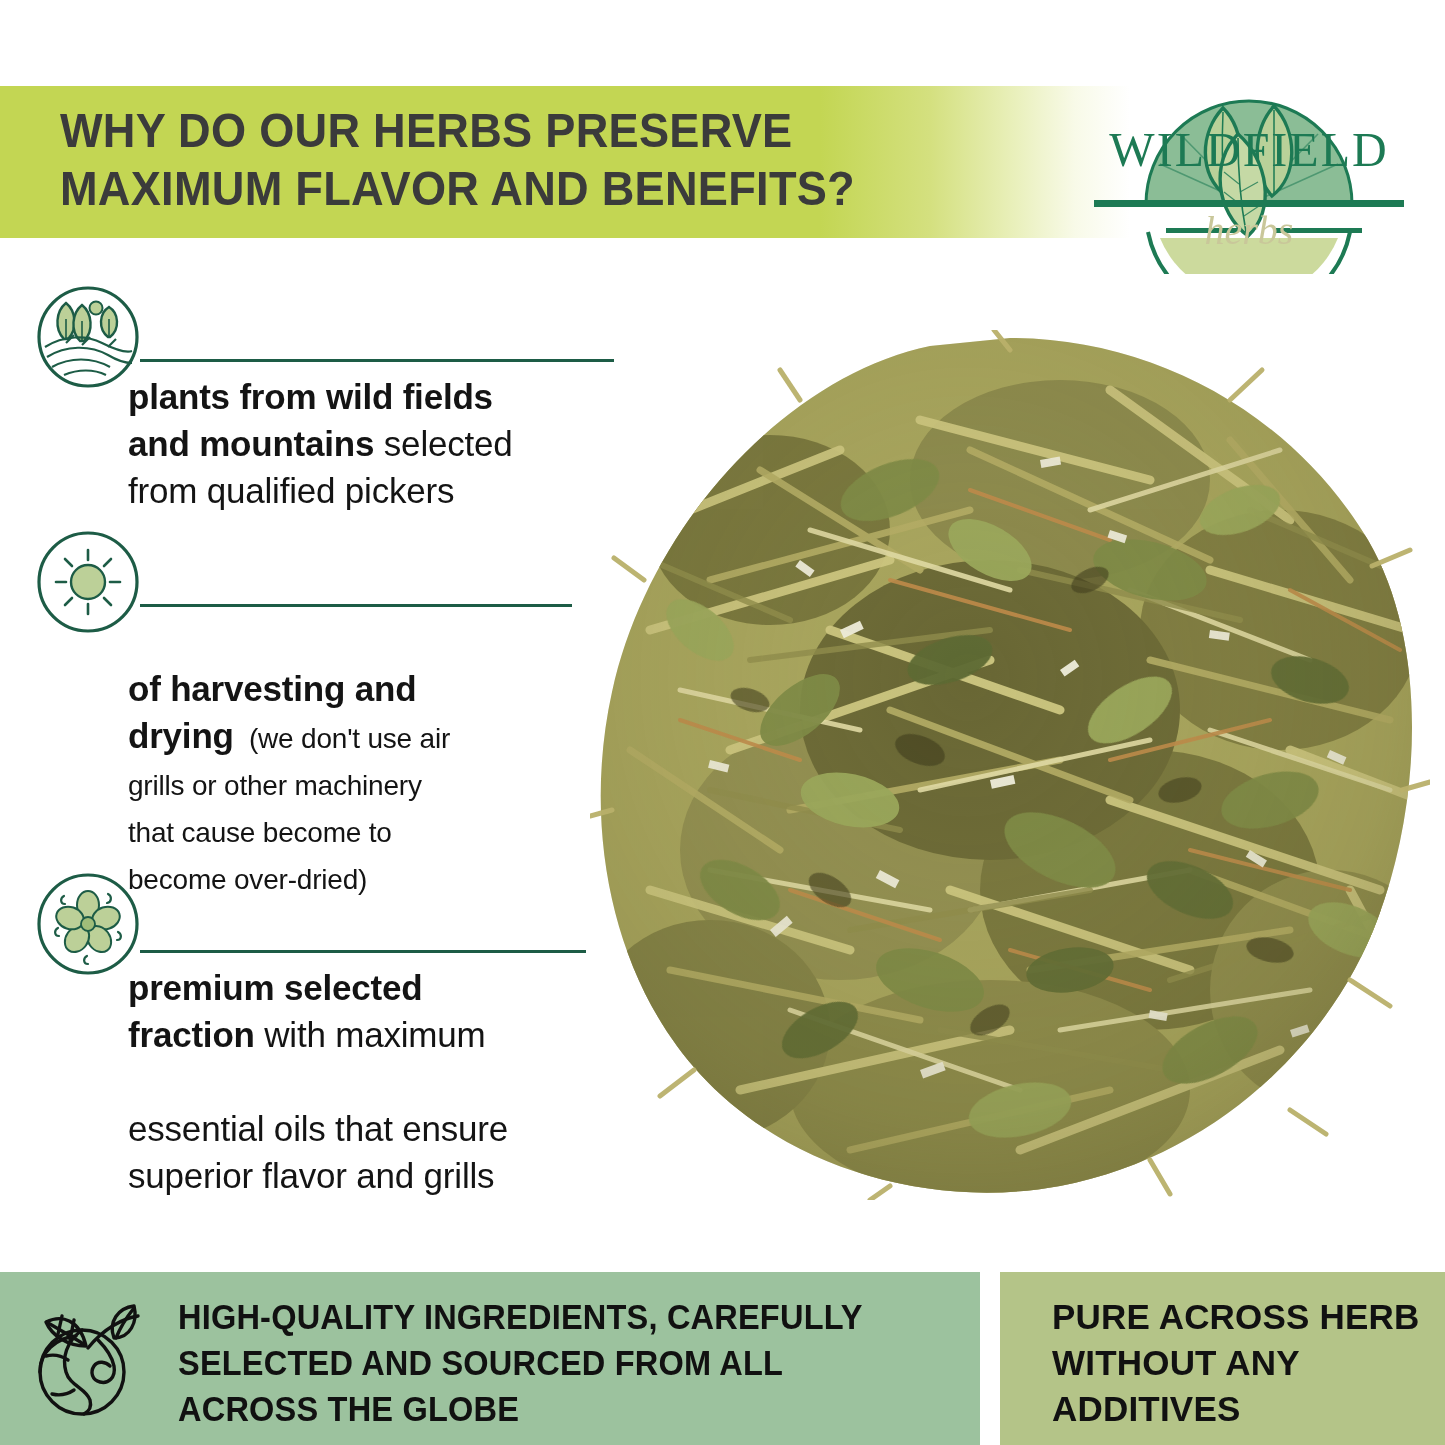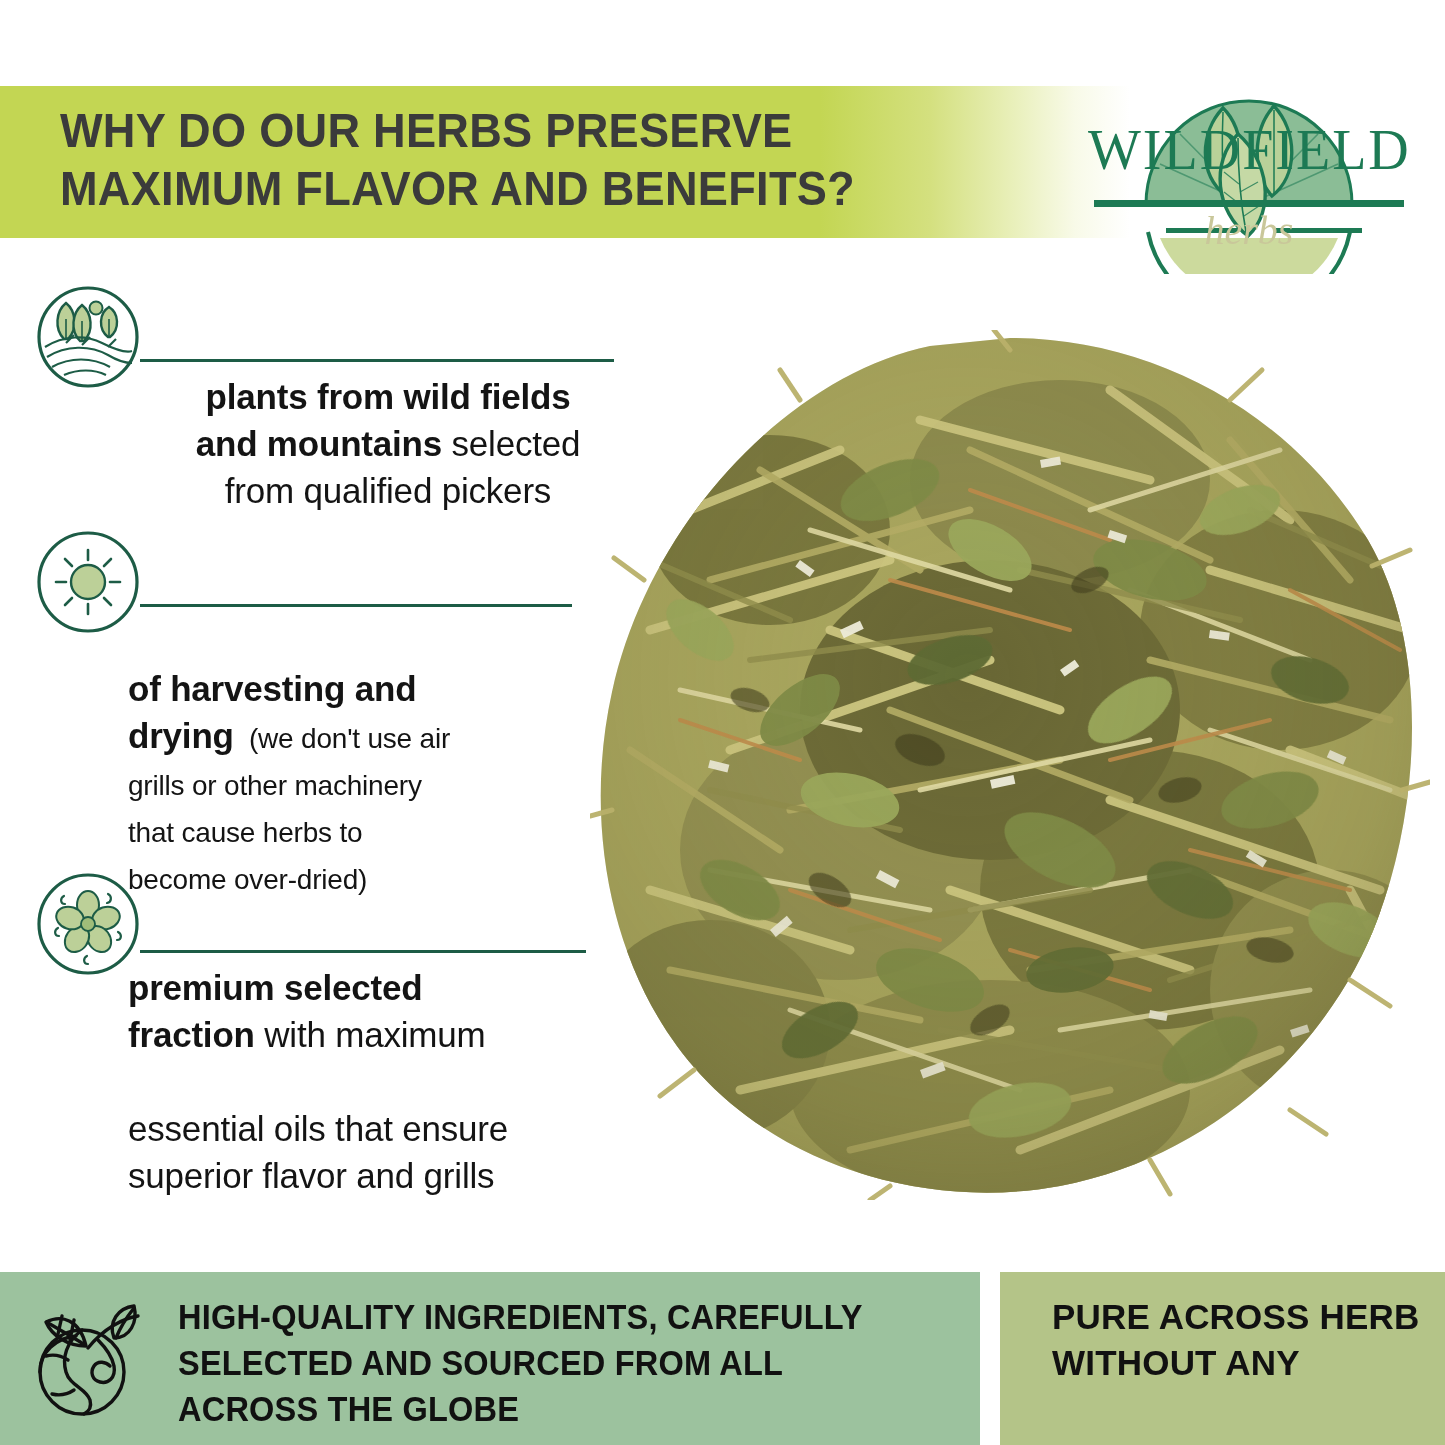--- a/index.html
+++ b/index.html
@@ -90,21 +90,21 @@
     letter-spacing: -0.2px;
   }
   .feature-text b { font-weight: 700; }
   .feature-text .small {
     font-size: 28px;
     line-height: 38px;
   }
 
   #feature-1 { top: 285px; }
   #feature-1 .feature-rule { top: 74px; width: 474px; }
-  #feature-1 .feature-text { top: 88px; width: 520px; text-align: center; }
+  #feature-1 .feature-text { top: 88px; width: 520px; }
 
   #feature-2 { top: 530px; }
   #feature-2 .feature-rule { top: 74px; width: 432px; }
   #feature-2 .feature-text { top: 88px; width: 500px; }
 
   #feature-3 { top: 872px; }
   #feature-3 .feature-rule { top: 78px; width: 446px; }
   #feature-3 .feature-text { top: 92px; width: 530px; }
 
   .inline-note {
@@ -202,21 +202,21 @@
 
     <rect x="6" y="164" width="310" height="7" fill="#1d7a54"></rect>
 
     <path d="M60 196 A103 103 0 0 0 262 196" fill="none" stroke="#1d7a54" stroke-width="4"></path>
     <path d="M72 202 A96 96 0 0 0 250 202 Z" fill="#c3d38c" opacity="0.85"></path>
 
     <rect x="78" y="192" width="72" height="5" fill="#1d7a54"></rect>
     <rect x="186" y="192" width="88" height="5" fill="#1d7a54"></rect>
   </svg>
   <div style="position:absolute;left:0;top:88px;width:322px;text-align:center;
-              font-family:'Liberation Serif',serif;font-size:56px;letter-spacing:2px;
+              font-family:'Liberation Serif',serif;font-size:48px;letter-spacing:2px;
               color:#1d7a54;line-height:52px;">WILDFIELD</div>
   <div style="position:absolute;left:0;top:152px;width:322px;text-align:center;
               font-family:'Liberation Serif',serif;font-style:italic;font-size:40px;
               color:#c9c79a;line-height:44px;margin-top:21px;">herbs</div>
 </div>
 
 <div id="herb-photo">
   <svg viewBox="0 0 840 870" width="840" height="870">
     <defs>
       <clipPath id="pileclip">
@@ -443,21 +443,21 @@
       </g>
     </svg>
   </div>
   <div class="feature-rule"></div>
   <div class="feature-text">
     <br>
     <b>of harvesting and</b><br>
     <b>drying</b><span class="inline-note">&nbsp;&nbsp;</span><span class="inline-note">(we don't use air</span>
     <span class="small">
       <br><span>grills or other machinery</span>
-      <br><span>that cause herbs to</span>
+      <br><span>that cause become to</span>
       <br><span>become over-dried)</span>
     </span>
   </div>
 </div>
 
 <div class="feature" id="feature-3">
   <div class="feature-icon">
     <svg viewBox="0 0 104 104" width="104" height="104">
       <circle cx="52" cy="52" r="49" fill="#ffffff" stroke="#1d5c46" stroke-width="3.2"></circle>
 
@@ -516,13 +516,14 @@
 
 <div id="banner-left-text">
   <span class="bl">HIGH-QUALITY INGREDIENTS, CAREFULLY</span>
   <span class="bl">SELECTED AND SOURCED FROM ALL</span>
   <span class="bl">ACROSS THE GLOBE</span>
 </div>
 
 <div id="banner-right-text">
   <span class="bl">PURE ACROSS HERB</span>
   <span class="bl">WITHOUT ANY</span>
+  <span class="bl">ADDITIVES</span>
 </div>
 
 </body></html>

